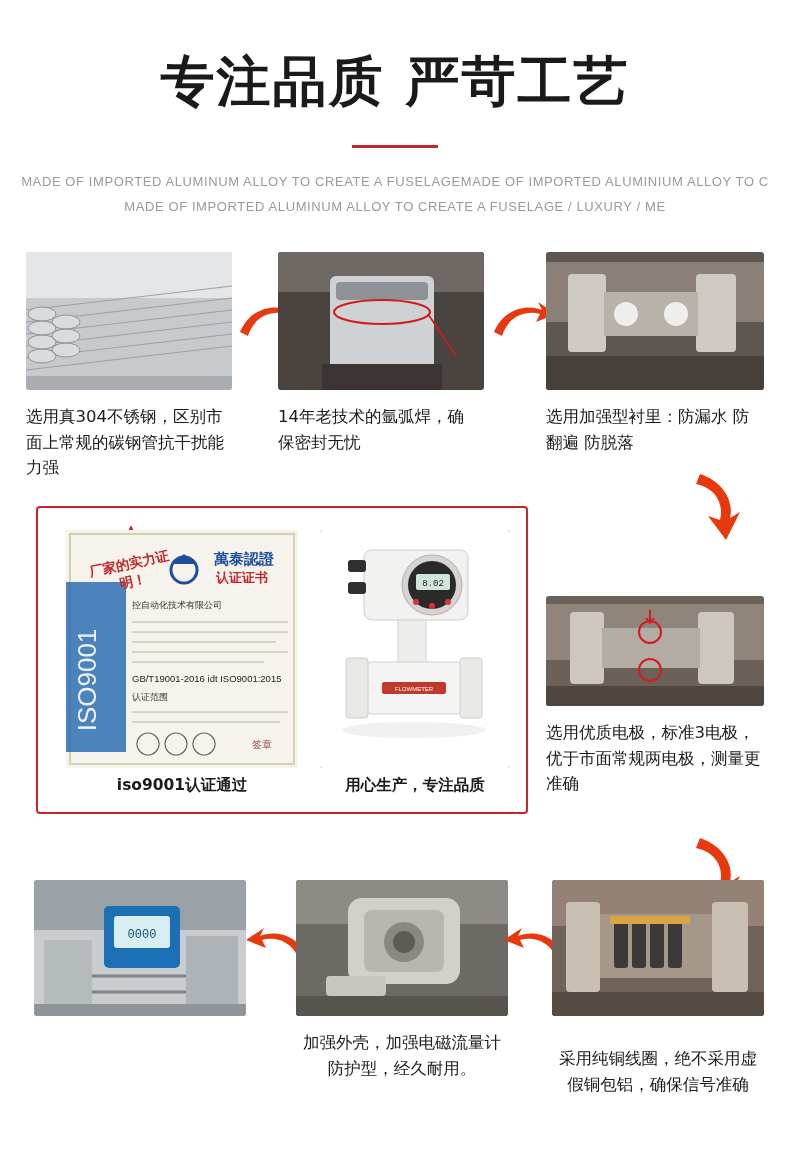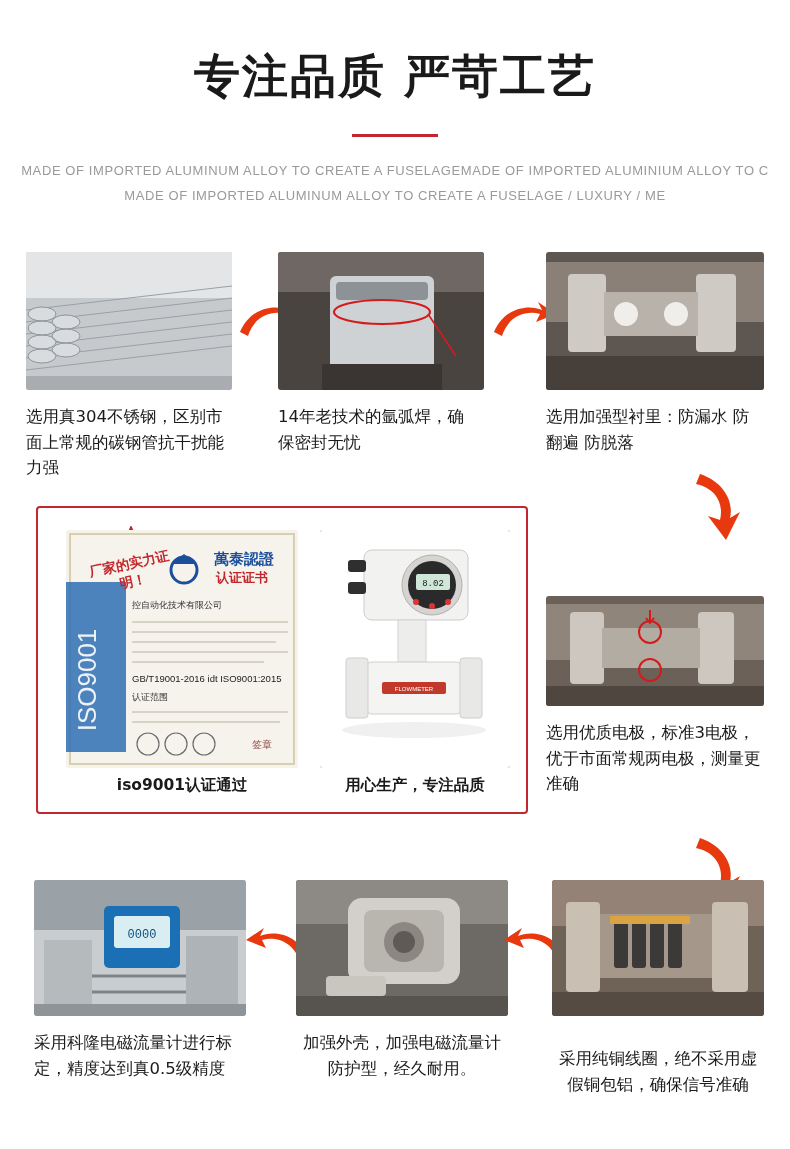--- a/index.html
+++ b/index.html
@@ -9,21 +9,21 @@
     background: #ffffff;
     font-family: "Liberation Sans", sans-serif;
     color: #231f20;
     position: relative;
     overflow: hidden;
   }
 
   
   .header { padding-top: 46px; text-align: center; }
   .main-title {
-    font-size: 46px;
+    font-size: 54px;
     font-weight: bold;
     letter-spacing: 2px;
     color: #1a1a1a;
     font-family: "DejaVu Sans", "Liberation Sans", sans-serif;
   }
   .title-rule {
     width: 86px;
     height: 3px;
     background: #c1272d;
     margin: 26px auto 22px auto;
@@ -313,21 +313,20 @@
         <text x="108" y="58" fill="#0e4f7d" font-size="12" font-family="Liberation Mono, monospace" text-anchor="middle">0000</text>
         <rect x="10" y="60" width="48" height="70" fill="#b5babd"></rect>
         <rect x="152" y="56" width="52" height="74" fill="#aeb3b7"></rect>
         <g stroke="#7d8388" stroke-width="3" fill="none">
           <path d="M58 96 L152 96"></path>
             <path d="M58 112 L152 112"></path>
         </g>
         <rect x="0" y="124" width="212" height="12" fill="#8e9497"></rect>
       </svg>
     </div>
-    <div class="cap" style="margin-top:14px;">采用科隆电磁流量计进行标定，精度达到真0.5级精度</div>
   </div>
 
   <div style="position:absolute; left:246px; top:48px; width:64px; height:44px;">
     <svg width="64" height="44" viewBox="0 0 64 44">
       <path d="M62 30 C52 6 28 2 14 8 L18 0 L0 12 L20 20 L16 12 C30 8 48 14 54 34 Z" fill="#e8380d"></path>
     </svg>
   </div>
 
   <div class="cell" style="left:296px; top:0; width:212px;">
     <div class="photo" style="width:212px;height:136px;">

